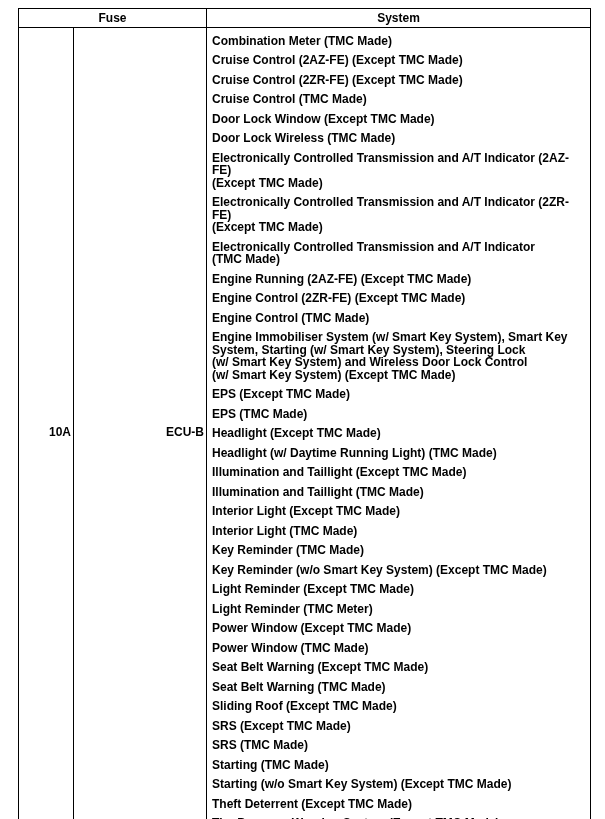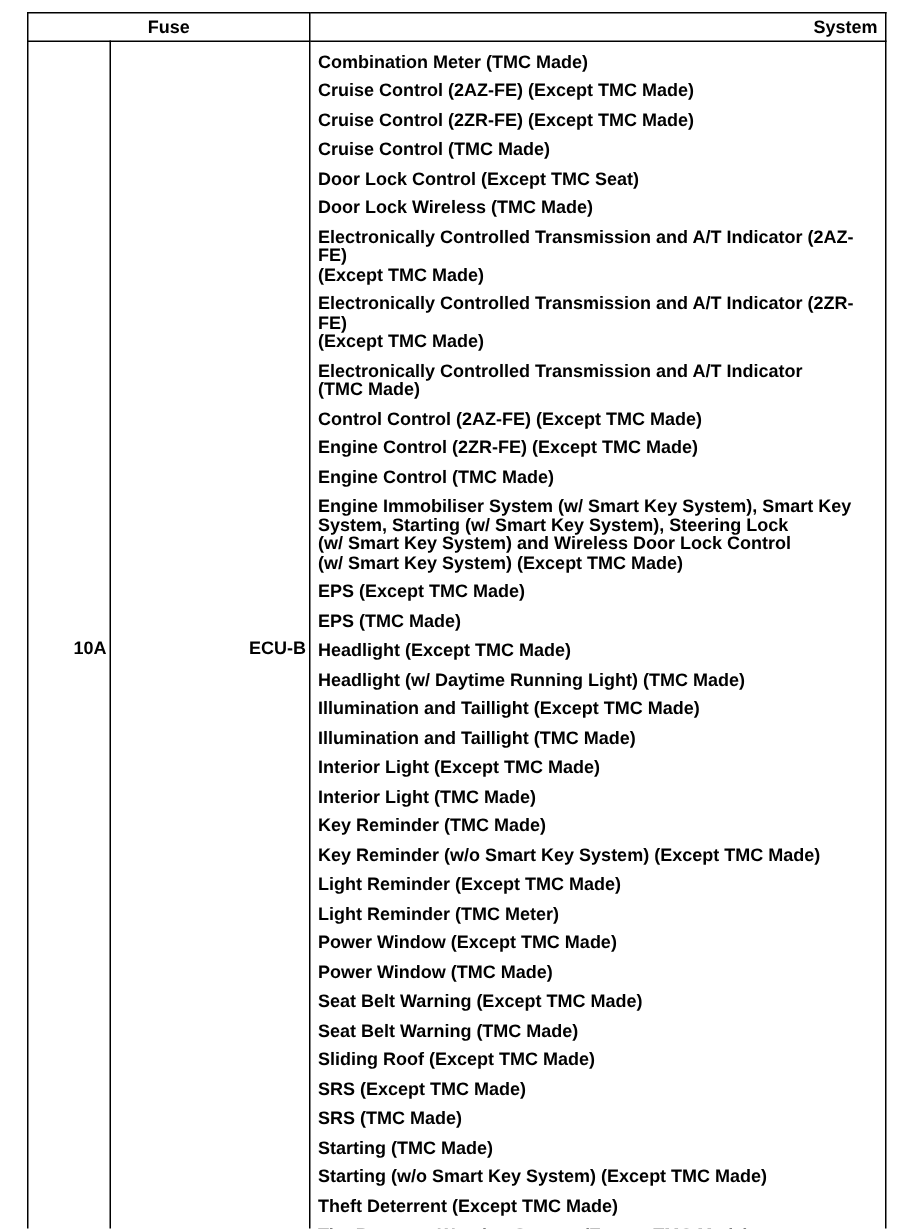--- a/index.html
+++ b/index.html
@@ -31,21 +31,21 @@
   }
   .fuse-table thead th {
     height: 19px;
     vertical-align: middle;
     padding: 2px 5px;
   }
   .fuse-table thead th.fuse-header {
     text-align: center;
   }
   .fuse-table thead th.system-header {
-    text-align: right;
+    text-align: center;
   }
   td.amperage-cell,
   td.fuse-name-cell {
     vertical-align: middle;
     text-align: right;
     padding: 2px 2px 2px 7px;
   }
   td.systems-cell {
     vertical-align: top;
     padding: 3px 5px;
@@ -79,29 +79,29 @@
     <tbody>
       <tr>
         <td class="amperage-cell">10A</td>
         <td class="fuse-name-cell">ECU-B</td>
         <td class="systems-cell">
           <ul class="system-list">
               <li>Combination Meter (TMC Made)</li>
               <li>Cruise Control (2AZ-FE) (Except TMC Made)</li>
               <li>Cruise Control (2ZR-FE) (Except TMC Made)</li>
               <li>Cruise Control (TMC Made)</li>
-              <li>Door Lock Control (Except TMC Seat)</li>
+              <li>Door Lock Window (Except TMC Made)</li>
               <li>Door Lock Wireless (TMC Made)</li>
               <li>Electronically Controlled Transmission and A/T Indicator (2AZ-FE)
 (Except TMC Made)</li>
               <li>Electronically Controlled Transmission and A/T Indicator (2ZR-FE)
 (Except TMC Made)</li>
               <li>Electronically Controlled Transmission and A/T Indicator
 (TMC Made)</li>
-              <li>Control Control (2AZ-FE) (Except TMC Made)</li>
+              <li>Engine Running (2AZ-FE) (Except TMC Made)</li>
               <li>Engine Control (2ZR-FE) (Except TMC Made)</li>
               <li>Engine Control (TMC Made)</li>
               <li>Engine Immobiliser System (w/ Smart Key System), Smart Key
 System, Starting (w/ Smart Key System), Steering Lock
 (w/ Smart Key System) and Wireless Door Lock Control
 (w/ Smart Key System) (Except TMC Made)</li>
               <li>EPS (Except TMC Made)</li>
               <li>EPS (TMC Made)</li>
               <li>Headlight (Except TMC Made)</li>
               <li>Headlight (w/ Daytime Running Light) (TMC Made)</li>

